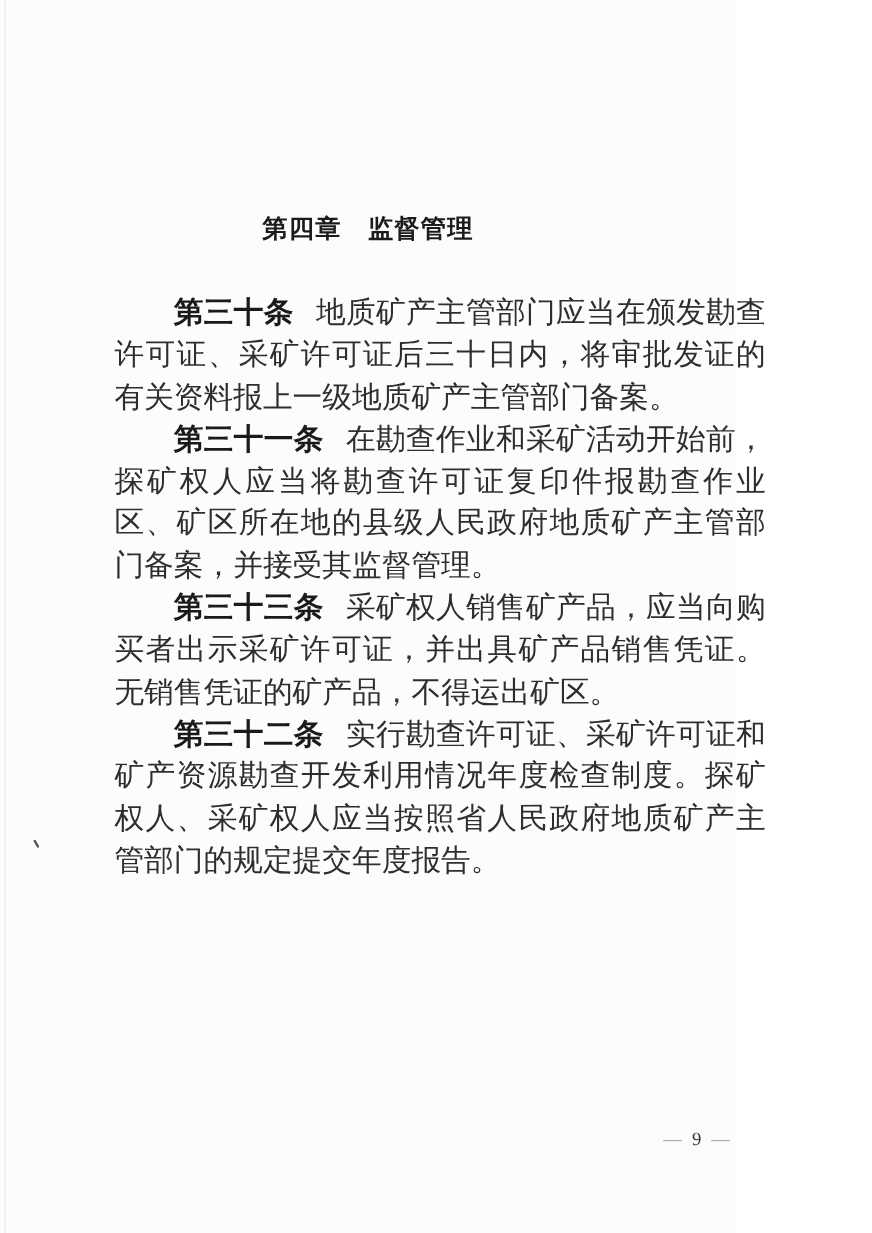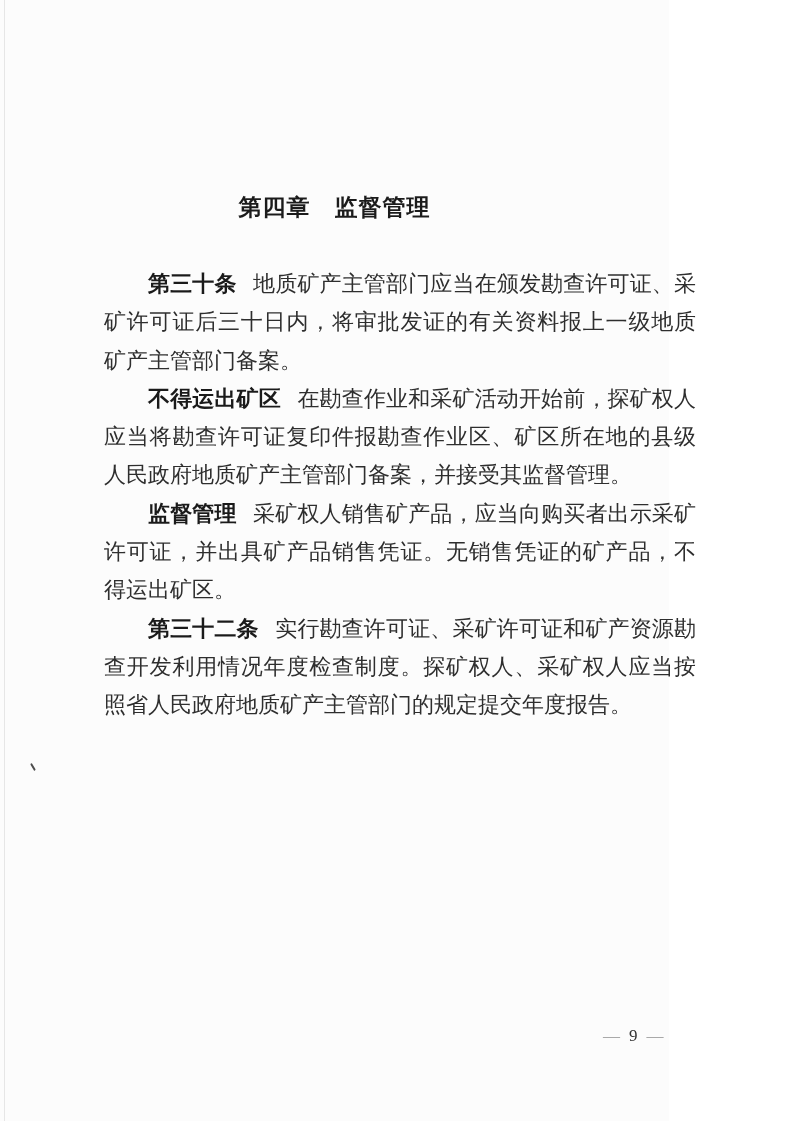--- a/index.html
+++ b/index.html
@@ -46,21 +46,21 @@
     font-weight: 700;
     font-size: 23px;
     letter-spacing: 1px;
     color: #1b1b1b;
   }
   .body-text {
     position: absolute;
     left: 104px;
     top: 265px;
     width: 592px;
-    font-size: 22px;
+    font-size: 27px;
     line-height: 38.3px;
     color: #2e2e2e;
     text-align: justify;
   }
   .body-text p {
     margin: 0;
     padding: 0;
     text-indent: 2em;
   }
   .article-label {
@@ -93,24 +93,24 @@
 
   <div class="edge-line"></div>
   <div class="artifact-mark"></div>
 
   <div class="chapter-title">第四章　监督管理</div>
 
   <div class="body-text">
 
     <p><span class="article-label">第三十条</span><span>地质矿产主管部门应当在颁发勘查许可证、采矿许可证后三十日内，将审批发证的有关资料报上一级地质矿产主管部门备案。</span></p>
 
-    <p><span class="article-label">不得运出矿区</span><span>在勘查作业和采矿活动开始前，探矿权人应当将勘查许可证复印件报勘查作业区、矿区所在地的县级人民政府地质矿产主管部门备案，并接受其监督管理。</span></p>
+    <p><span class="article-label">第三十一条</span><span>在勘查作业和采矿活动开始前，探矿权人应当将勘查许可证复印件报勘查作业区、矿区所在地的县级人民政府地质矿产主管部门备案，并接受其监督管理。</span></p>
 
 
-    <p><span class="article-label">监督管理</span><span>采矿权人销售矿产品，应当向购买者出示采矿许可证，并出具矿产品销售凭证。无销售凭证的矿产品，不得运出矿区。</span></p>
+    <p><span class="article-label">第三十三条</span><span>采矿权人销售矿产品，应当向购买者出示采矿许可证，并出具矿产品销售凭证。无销售凭证的矿产品，不得运出矿区。</span></p>
 
 
     <p><span class="article-label">第三十二条</span><span>实行勘查许可证、采矿许可证和矿产资源勘查开发利用情况年度检查制度。探矿权人、采矿权人应当按照省人民政府地质矿产主管部门的规定提交年度报告。</span></p>
 
 
   </div>
 
   <div class="footer"><span class="dash">—</span><span class="num">9</span><span class="dash">—</span></div>
 
 </div>

